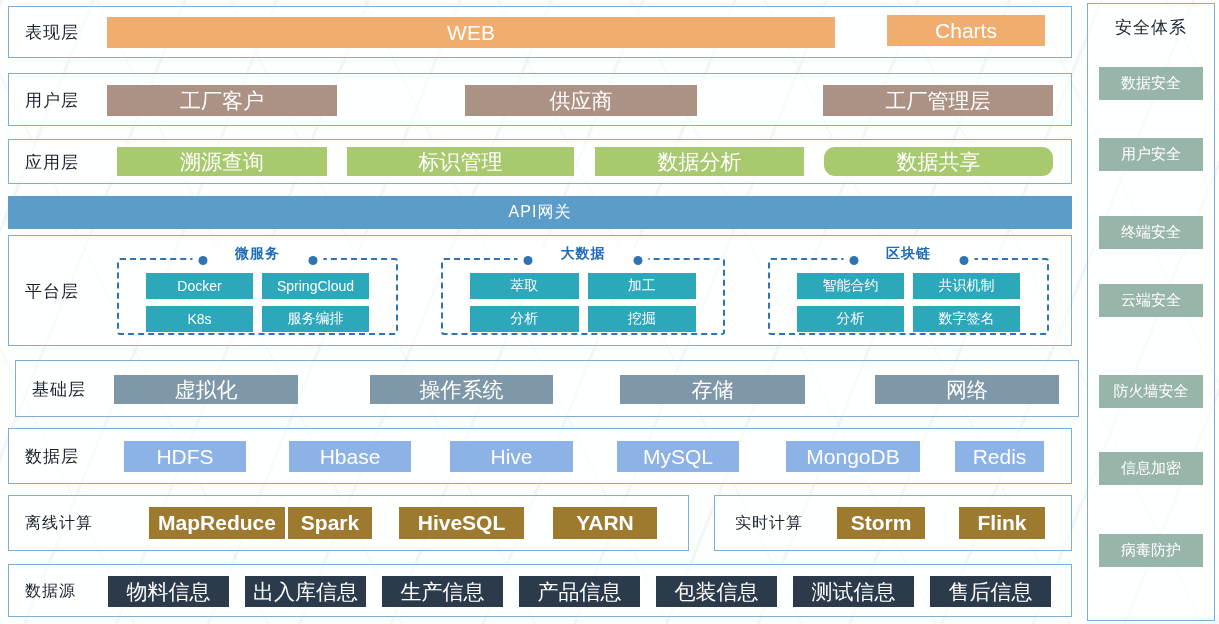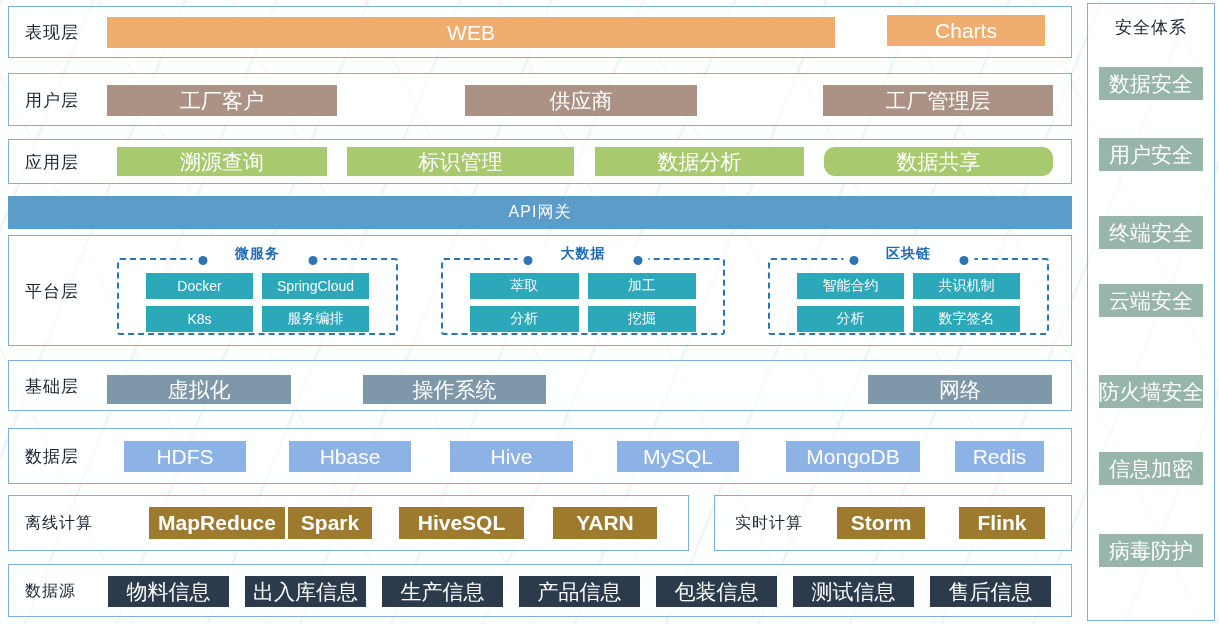--- a/index.html
+++ b/index.html
@@ -25,21 +25,21 @@
     color:#fff;font-size:21px;white-space:nowrap;
   }
   
   #row-presentation{top:6px;height:52px;}
   #row-user{top:73px;height:53px;}
   #row-application{top:139px;height:45px;}
   #api-bar{position:absolute;left:8px;top:196px;width:1064px;height:33px;
     background:var(--api_blue);color:#fff;display:flex;align-items:center;justify-content:center;
     font-size:16px;letter-spacing:1px;}
   #row-platform{top:235px;height:111px;}
-  #row-infrastructure{top:360px;height:51px;}
+  #row-infrastructure{top:360px;height:57px;margin-left:7px;}
   #row-data{top:428px;height:56px;}
   #row-offline{top:495px;height:56px;width:681px;}
   #row-realtime{top:495px;left:714px;width:358px;height:56px;}
   #row-source{top:564px;height:53px;}
 
   
   .b-web{left:98px;top:10px;width:728px;height:31px;background:var(--orange);}
   .b-charts{left:878px;top:8px;width:158px;height:31px;background:var(--orange);}
   
   .b-user1{left:98px;top:11px;width:230px;height:31px;background:var(--taupe);}
@@ -85,21 +85,21 @@
   .b-src1{left:99px;width:121px;} .b-src2{left:236px;width:121px;}
   .b-src3{left:373px;width:121px;} .b-src4{left:510px;width:121px;}
   .b-src5{left:647px;width:121px;} .b-src6{left:784px;width:121px;}
   .b-src7{left:921px;width:121px;}
   
   #sidebar{position:absolute;left:1087px;top:3px;width:128px;height:618px;
     box-sizing:border-box;border:1px solid var(--row_border);background:rgba(255,255,255,0.55);}
   .sb-title{text-align:center;margin-top:12px;font-size:17px;color:var(--label_dark);letter-spacing:1px;}
   .sb-item{width:104px;height:33px;margin-left:auto;margin-right:auto;
     background:var(--sb_green);color:#fff;display:flex;align-items:center;justify-content:center;
-    font-size:21px;white-space:nowrap;}
+    font-size:15px;white-space:nowrap;}
   .sb-item:nth-of-type(2){margin-top:28px;}
   .sb-item:nth-of-type(3){margin-top:38px;}
   .sb-item:nth-of-type(4){margin-top:45px;}
   .sb-item:nth-of-type(5){margin-top:35px;}
   .sb-item:nth-of-type(6){margin-top:58px;}
   .sb-item:nth-of-type(7){margin-top:44px;}
   .sb-item:nth-of-type(8){margin-top:49px;}
 </style>
 </head>
 <body>
@@ -172,20 +172,21 @@
         <div class="pchip">分析</div>
         <div class="pchip">数字签名</div>
       </div>
     </div>
   </section>
 
   <section class="row" id="row-infrastructure">
     <span class="row-label">基础层</span>
     <div class="blk b-infra b-infra1">虚拟化</div>
     <div class="blk b-infra b-infra2">操作系统</div>
+    <div class="blk b-infra b-infra3">存储</div>
     <div class="blk b-infra b-infra4">网络</div>
   </section>
 
   <section class="row" id="row-data">
     <span class="row-label">数据层</span>
     <div class="blk b-data b-data1">HDFS</div>
     <div class="blk b-data b-data2">Hbase</div>
     <div class="blk b-data b-data3">Hive</div>
     <div class="blk b-data b-data4">MySQL</div>
     <div class="blk b-data b-data5">MongoDB</div>

